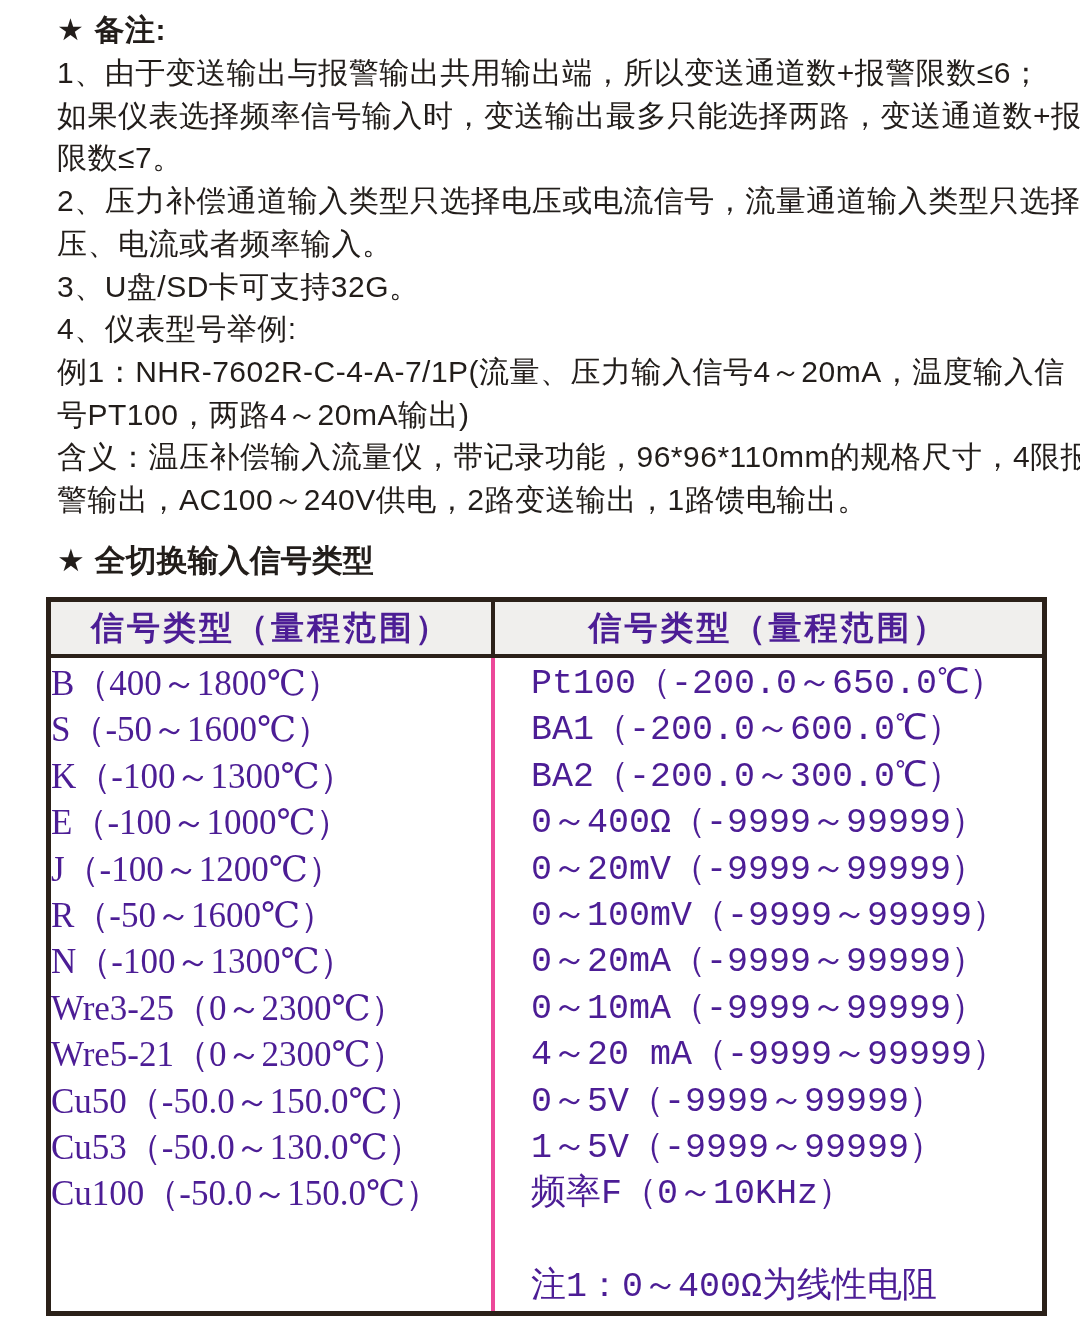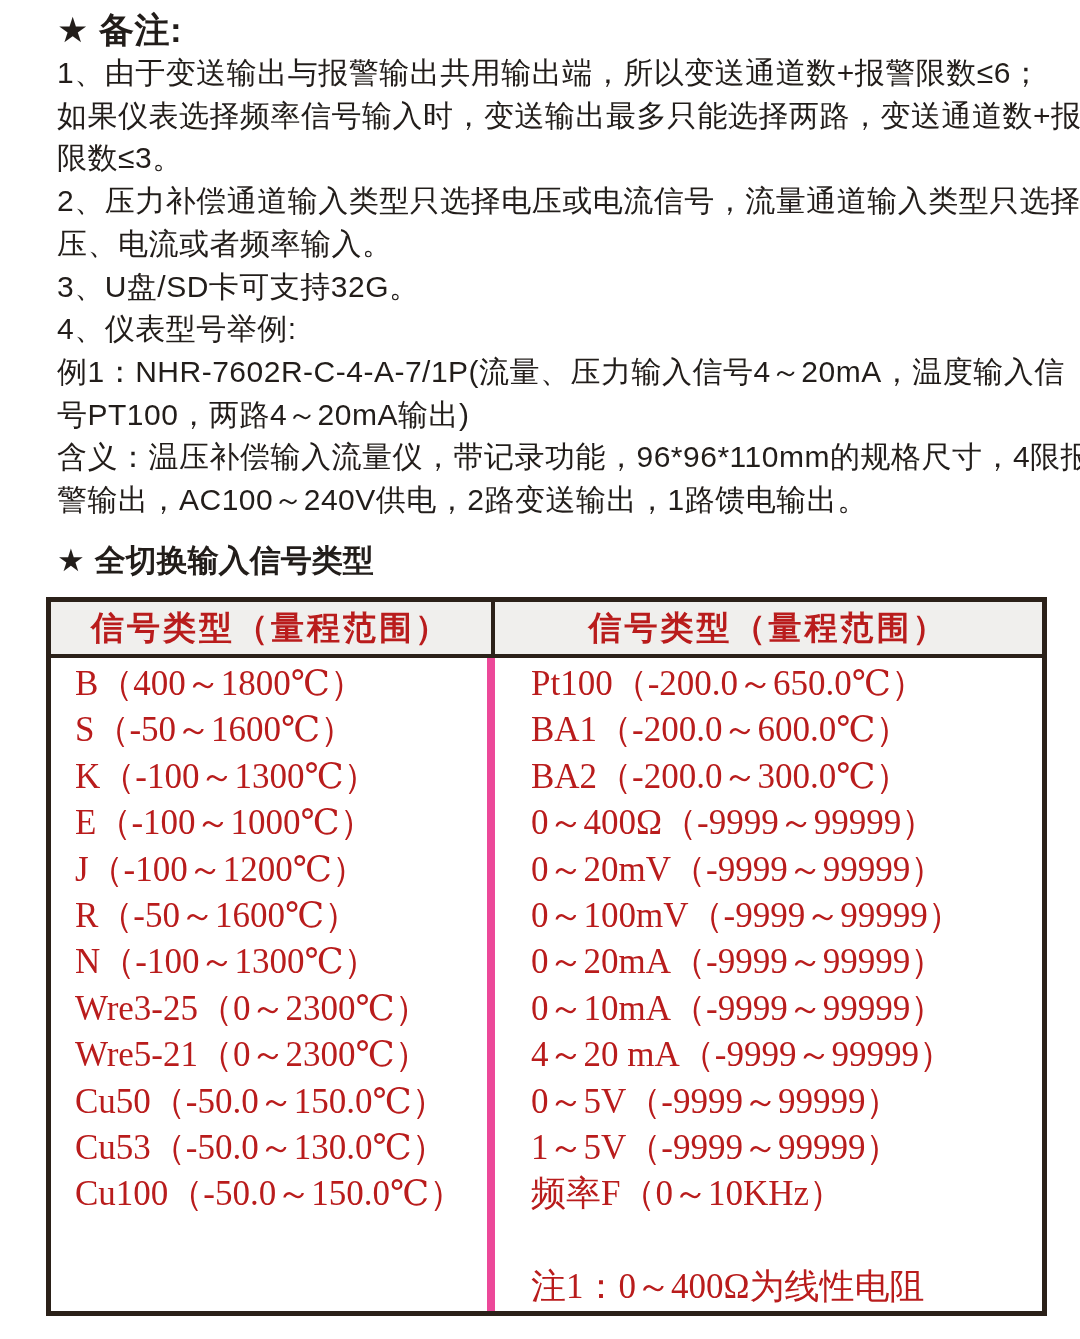--- a/index.html
+++ b/index.html
@@ -21,21 +21,21 @@
     left: 57px;
     top: 8px;
     width: 980px;
     font-size: 30px;
     line-height: 42.7px;
     font-weight: 500;
     letter-spacing: 0.5px;
     white-space: nowrap;
   }
   .remarks-title {
-    font-size: 35px;
+    font-size: 30px;
     font-weight: 700;
     line-height: 44px;
   }
   .remarks-title .star { margin-right: 10px; }
 
   
   .section-title {
     position: absolute;
     left: 57px;
     top: 540px;
@@ -48,21 +48,21 @@
   
   .sig-table {
     position: absolute;
     left: 46px;
     top: 597px;
     width: 1001px;
     height: 719px;
     box-sizing: border-box;
     border: 5px solid #2b2119;
     font-family: "Liberation Serif", "DejaVu Serif", serif;
-    color: #b91c1c;
+    color: #4c1d95;
     background: #ffffff;
   }
   .sig-header {
     display: grid;
     grid-template-columns: 444px 1fr;
     height: 52px;
     background: #f0efed;
     border-bottom: 4px solid #2b2119;
   }
   .sig-header-cell {
@@ -80,41 +80,41 @@
   .sig-body {
     display: grid;
     grid-template-columns: 444px 1fr;
     height: 653px;
   }
   .sig-col {
     box-sizing: border-box;
     padding-top: 3px;
     overflow: hidden;
   }
-  .sig-col.left  { border-right: 8px solid #ec4899; padding-left: 24px; }
-  .sig-col.right { padding-left: 36px; }
+  .sig-col.left  { border-right: 4px solid #ec4899; }
+  .sig-col.right { padding-left: 36px; font-family: Liberation Mono, monospace; }
   .sig-line {
     height: 46.4px;
     line-height: 46.4px;
     font-size: 35px;
     white-space: nowrap;
   }
 </style>
 </head>
 <body>
 
 <div class="page">
 
   <div class="remarks">
     <div class="remarks-title">
       <span class="star">★</span><span>备注:</span>
     </div>
     <div class="remarks-line">1、由于变送输出与报警输出共用输出端，所以变送通道数+报警限数≤6；</div>
     <div class="remarks-line">如果仪表选择频率信号输入时，变送输出最多只能选择两路，变送通道数+报警</div>
-    <div class="remarks-line">限数≤3。</div>
+    <div class="remarks-line">限数≤7。</div>
     <div class="remarks-line">2、压力补偿通道输入类型只选择电压或电流信号，流量通道输入类型只选择电</div>
     <div class="remarks-line">压、电流或者频率输入。</div>
     <div class="remarks-line">3、U盘/SD卡可支持32G。</div>
     <div class="remarks-line">4、仪表型号举例:</div>
     <div class="remarks-line">例1：NHR-7602R-C-4-A-7/1P(流量、压力输入信号4～20mA，温度输入信</div>
     <div class="remarks-line">号PT100，两路4～20mA输出)</div>
     <div class="remarks-line">含义：温压补偿输入流量仪，带记录功能，96*96*110mm的规格尺寸，4限报</div>
     <div class="remarks-line">警输出，AC100～240V供电，2路变送输出，1路馈电输出。</div>
   </div>
 

